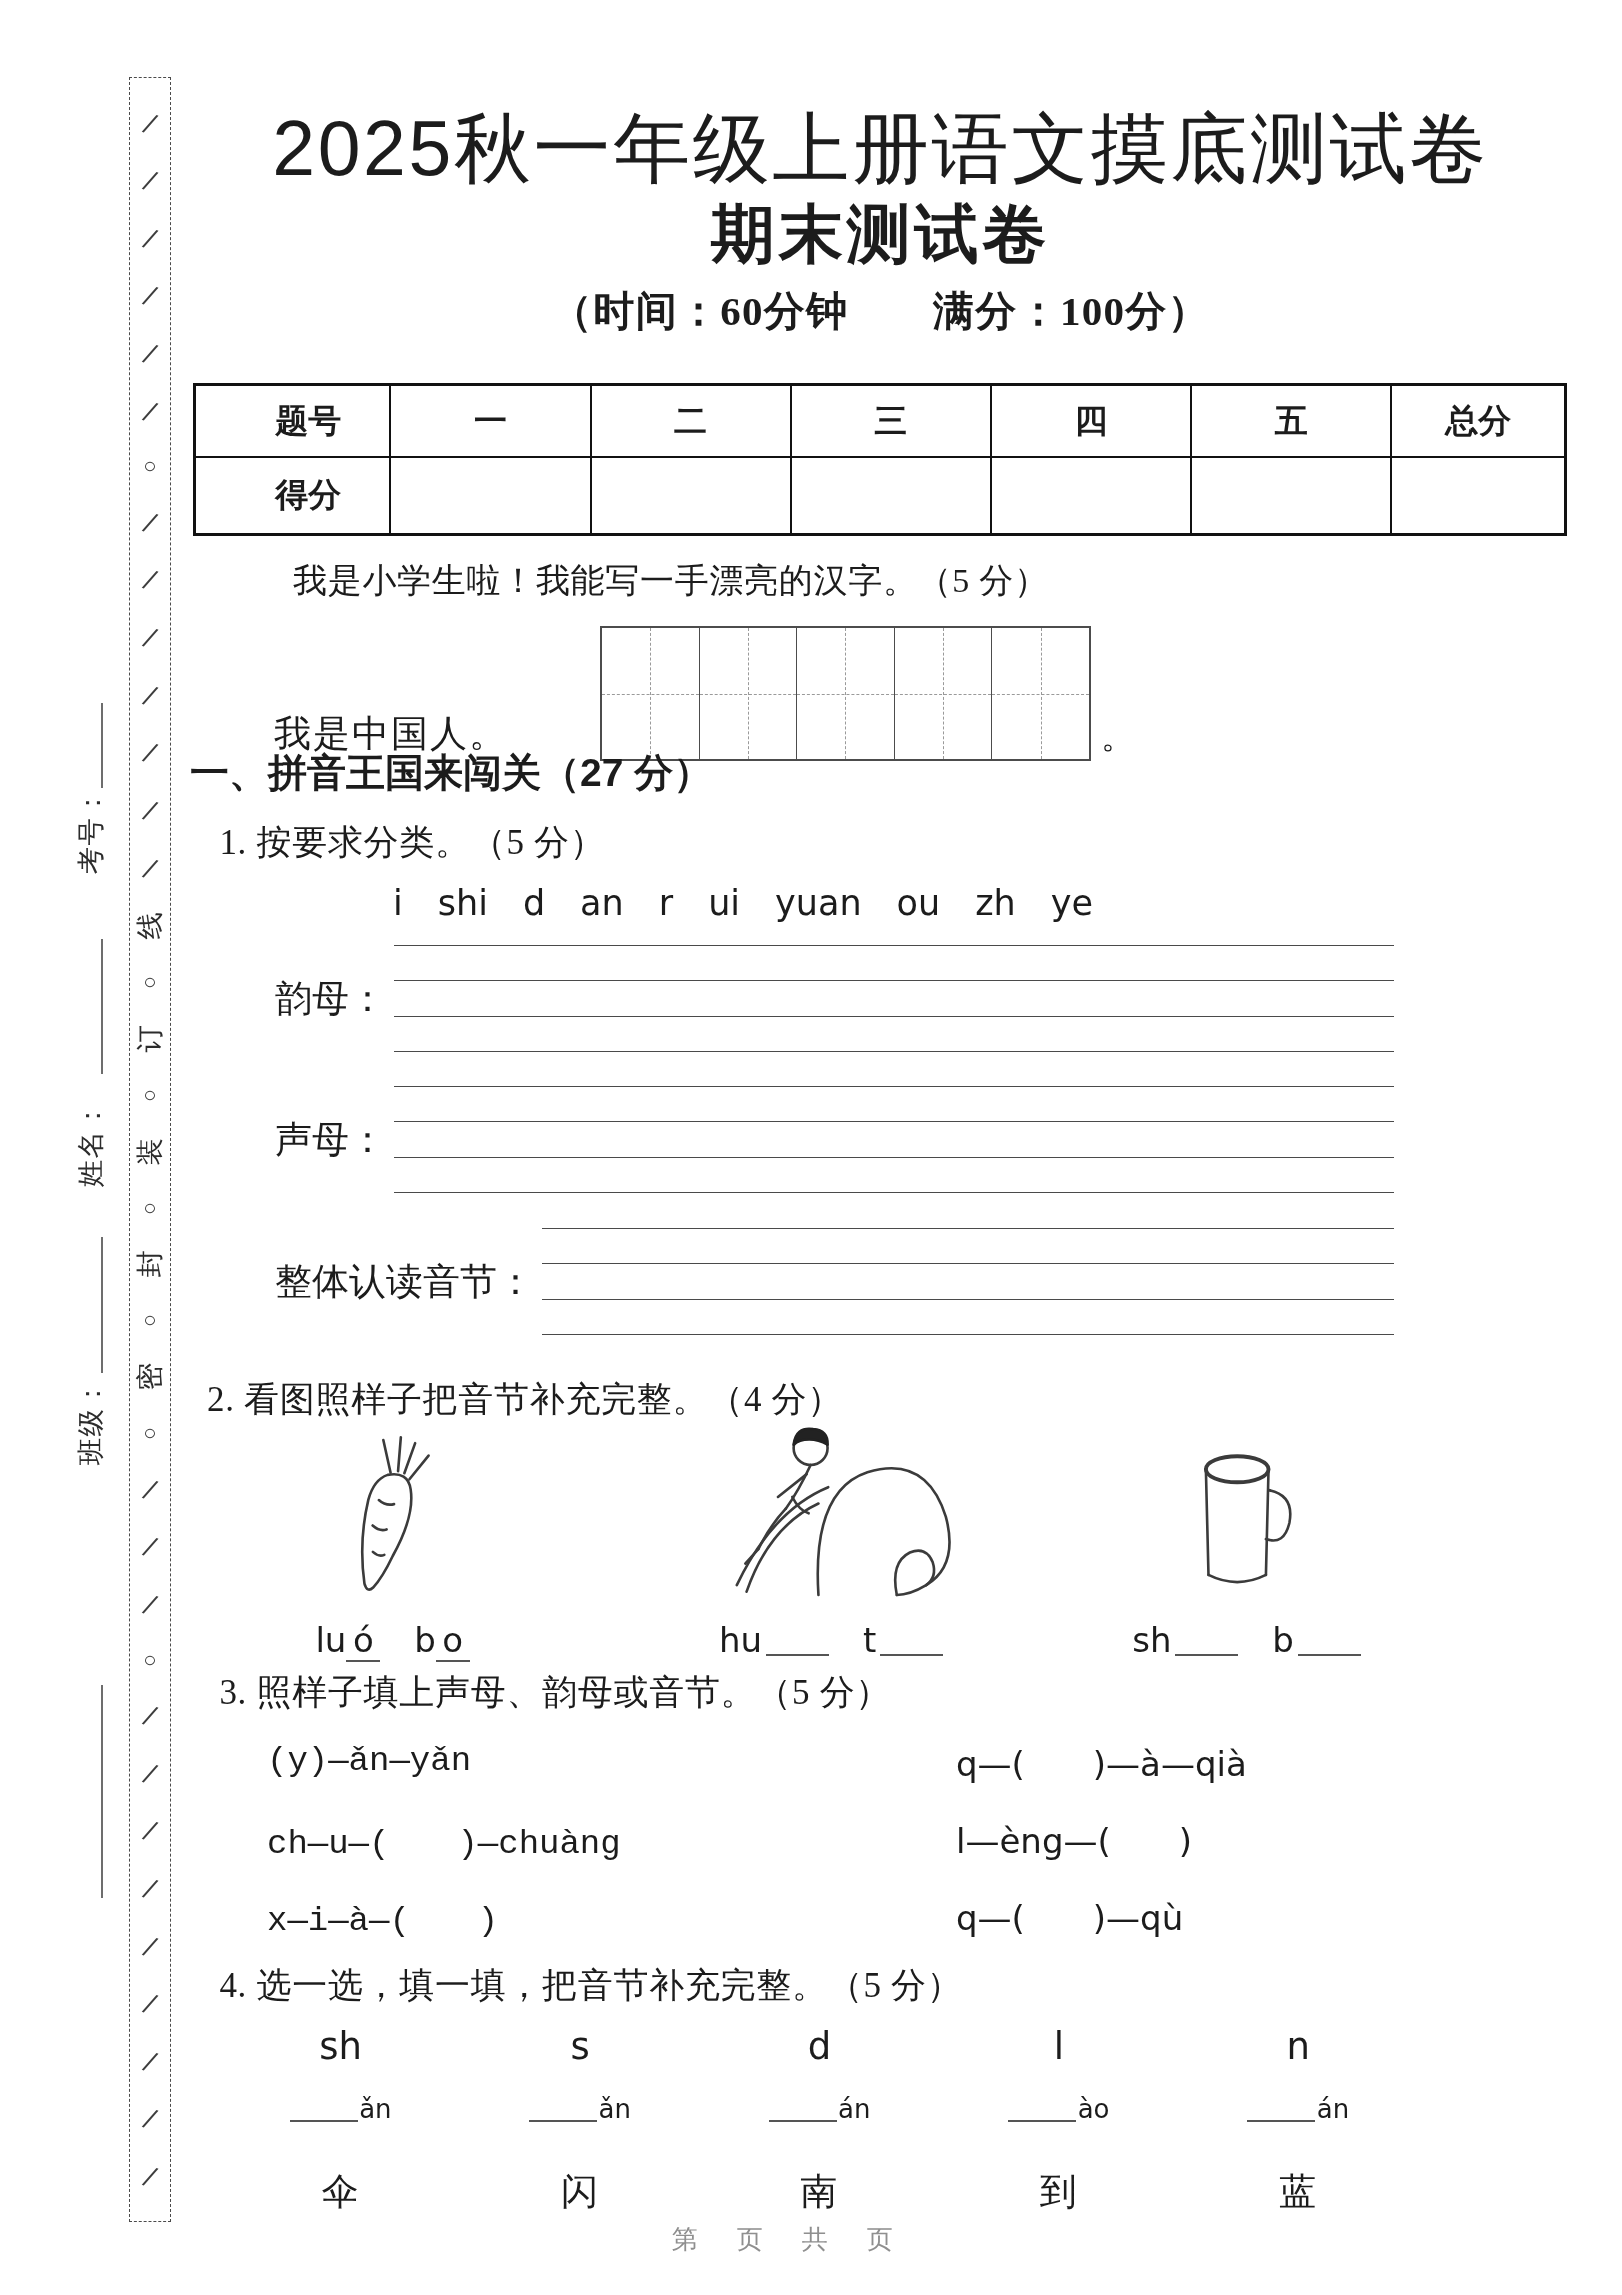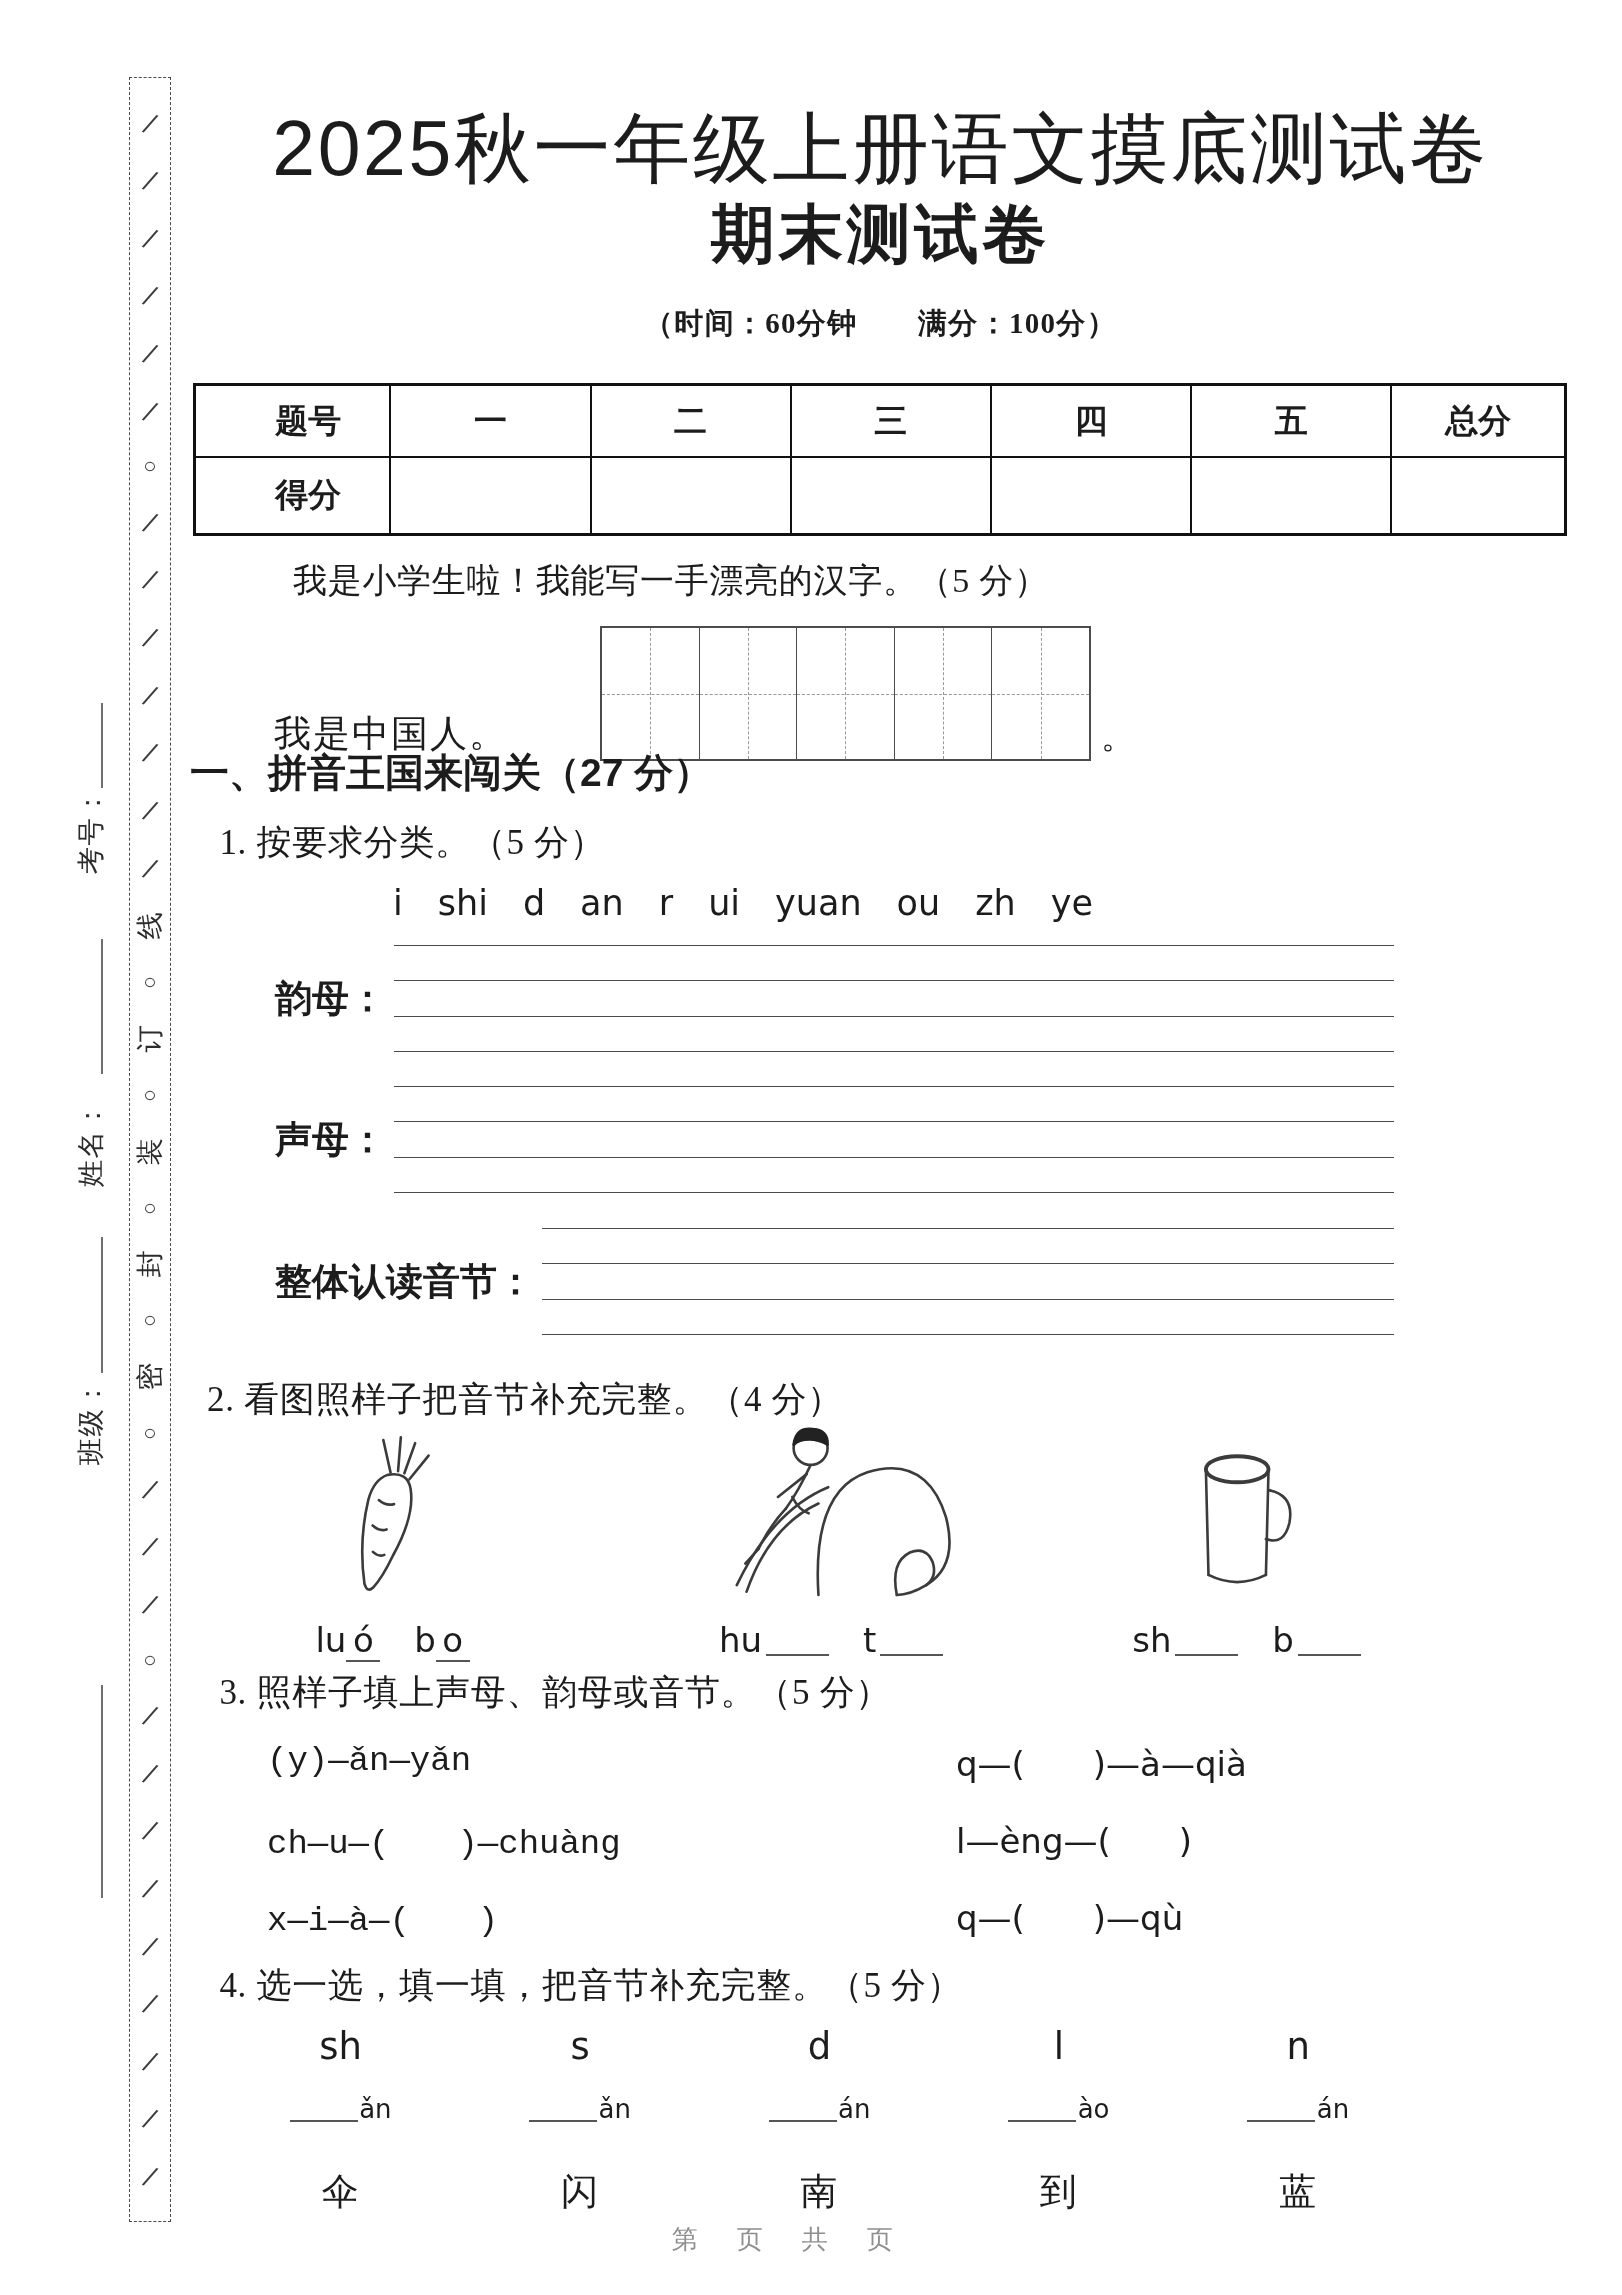--- a/index.html
+++ b/index.html
@@ -25,21 +25,21 @@
   .flabel{position:absolute;left:67px;width:48px;height:92px;display:flex;align-items:center;justify-content:center;}
   .flabel span{transform:rotate(-90deg);white-space:nowrap;font-size:27.5px;color:#2c2c2c;letter-spacing:1.3px;}
   .flabel1{top:785px;} .flabel2{top:1098px;} .flabel3{top:1376px;}
   
   .content{position:absolute;left:190px;top:0;width:1381px;height:2295px;}
   .blk{position:absolute;left:0;width:100%;}
   .title{top:98px;text-align:center;font-size:77px;font-weight:normal;letter-spacing:2.6px;
          font-family:"Liberation Sans","DejaVu Sans",sans-serif;}
   .subtitle{top:191px;text-align:center;font-size:64px;font-weight:bold;letter-spacing:3.9px;
          font-family:"Liberation Sans","DejaVu Sans",sans-serif;}
-  .meta{top:304px;text-align:center;font-size:29px;font-weight:600;letter-spacing:1.3px;}
+  .meta{top:284px;text-align:center;font-size:41px;font-weight:600;letter-spacing:1.3px;}
   
   .score-table{top:383px;left:3.3px;width:1374px;border:3.3px solid #111;box-sizing:border-box;}
   .st-row{display:flex;}
   .st-row-header{height:70px;border-bottom:2.6px solid #111;}
   .st-row-score{height:75px;}
   .st-cell{flex:1;border-right:2px solid #111;display:flex;align-items:center;justify-content:center;
            font-size:33px;font-weight:600;box-sizing:border-box;}
   .st-cell:last-child{border-right:none;flex:0 0 172px;}
   .st-cell.label-cell{flex:0 0 195px;padding-left:31px;}
   
@@ -57,21 +57,21 @@
   .qtitle{font-size:35px;letter-spacing:0.7px;}
   .q1title{top:819px;left:29.4px;}
   .q2title{top:1340px;left:17px;margin-top:36px;}
   .q3title{top:1669px;left:29.4px;}
   .q4title{top:1962px;left:29.4px;}
   .pinyin{font-family:"DejaVu Sans","Liberation Sans",sans-serif;}
   .py-items{top:883px;left:203px;display:flex;gap:35px;font-size:35px;}
   
   .staff{position:absolute;left:85px;right:177px;height:107px;display:flex;align-items:center;}
   .staff1{top:945px;} .staff2{top:1086px;} .staff3{top:1228px;}
-  .staff-label{font-size:37px;font-weight:700;white-space:nowrap;margin-right:7.9px;}
+  .staff-label{font-size:37px;font-weight:400;white-space:nowrap;margin-right:7.9px;}
   .staff-lines{flex:1;height:107px;display:flex;flex-direction:column;justify-content:space-between;}
   .staff-line{height:0;border-top:1.3px solid #4a4a4a;}
   
   .q2row{top:1392px;height:275px;}
   .q2item{position:absolute;top:0;}
   .q2item1{left:62px;width:281px;} .q2item2{left:458px;width:366px;} .q2item3{left:896px;width:321px;}
   .q2img{height:216px;display:flex;align-items:flex-end;justify-content:center;}
   .q2py{margin-top:11.8px;text-align:center;font-size:34px;white-space:nowrap;}
   .pyfilled{border-bottom:2px solid #555;padding:0 6.5px;}
   .pyblank{display:inline-block;width:63px;height:0;border-bottom:2.6px solid #555;vertical-align:-3.9px;margin-left:3.9px;}

